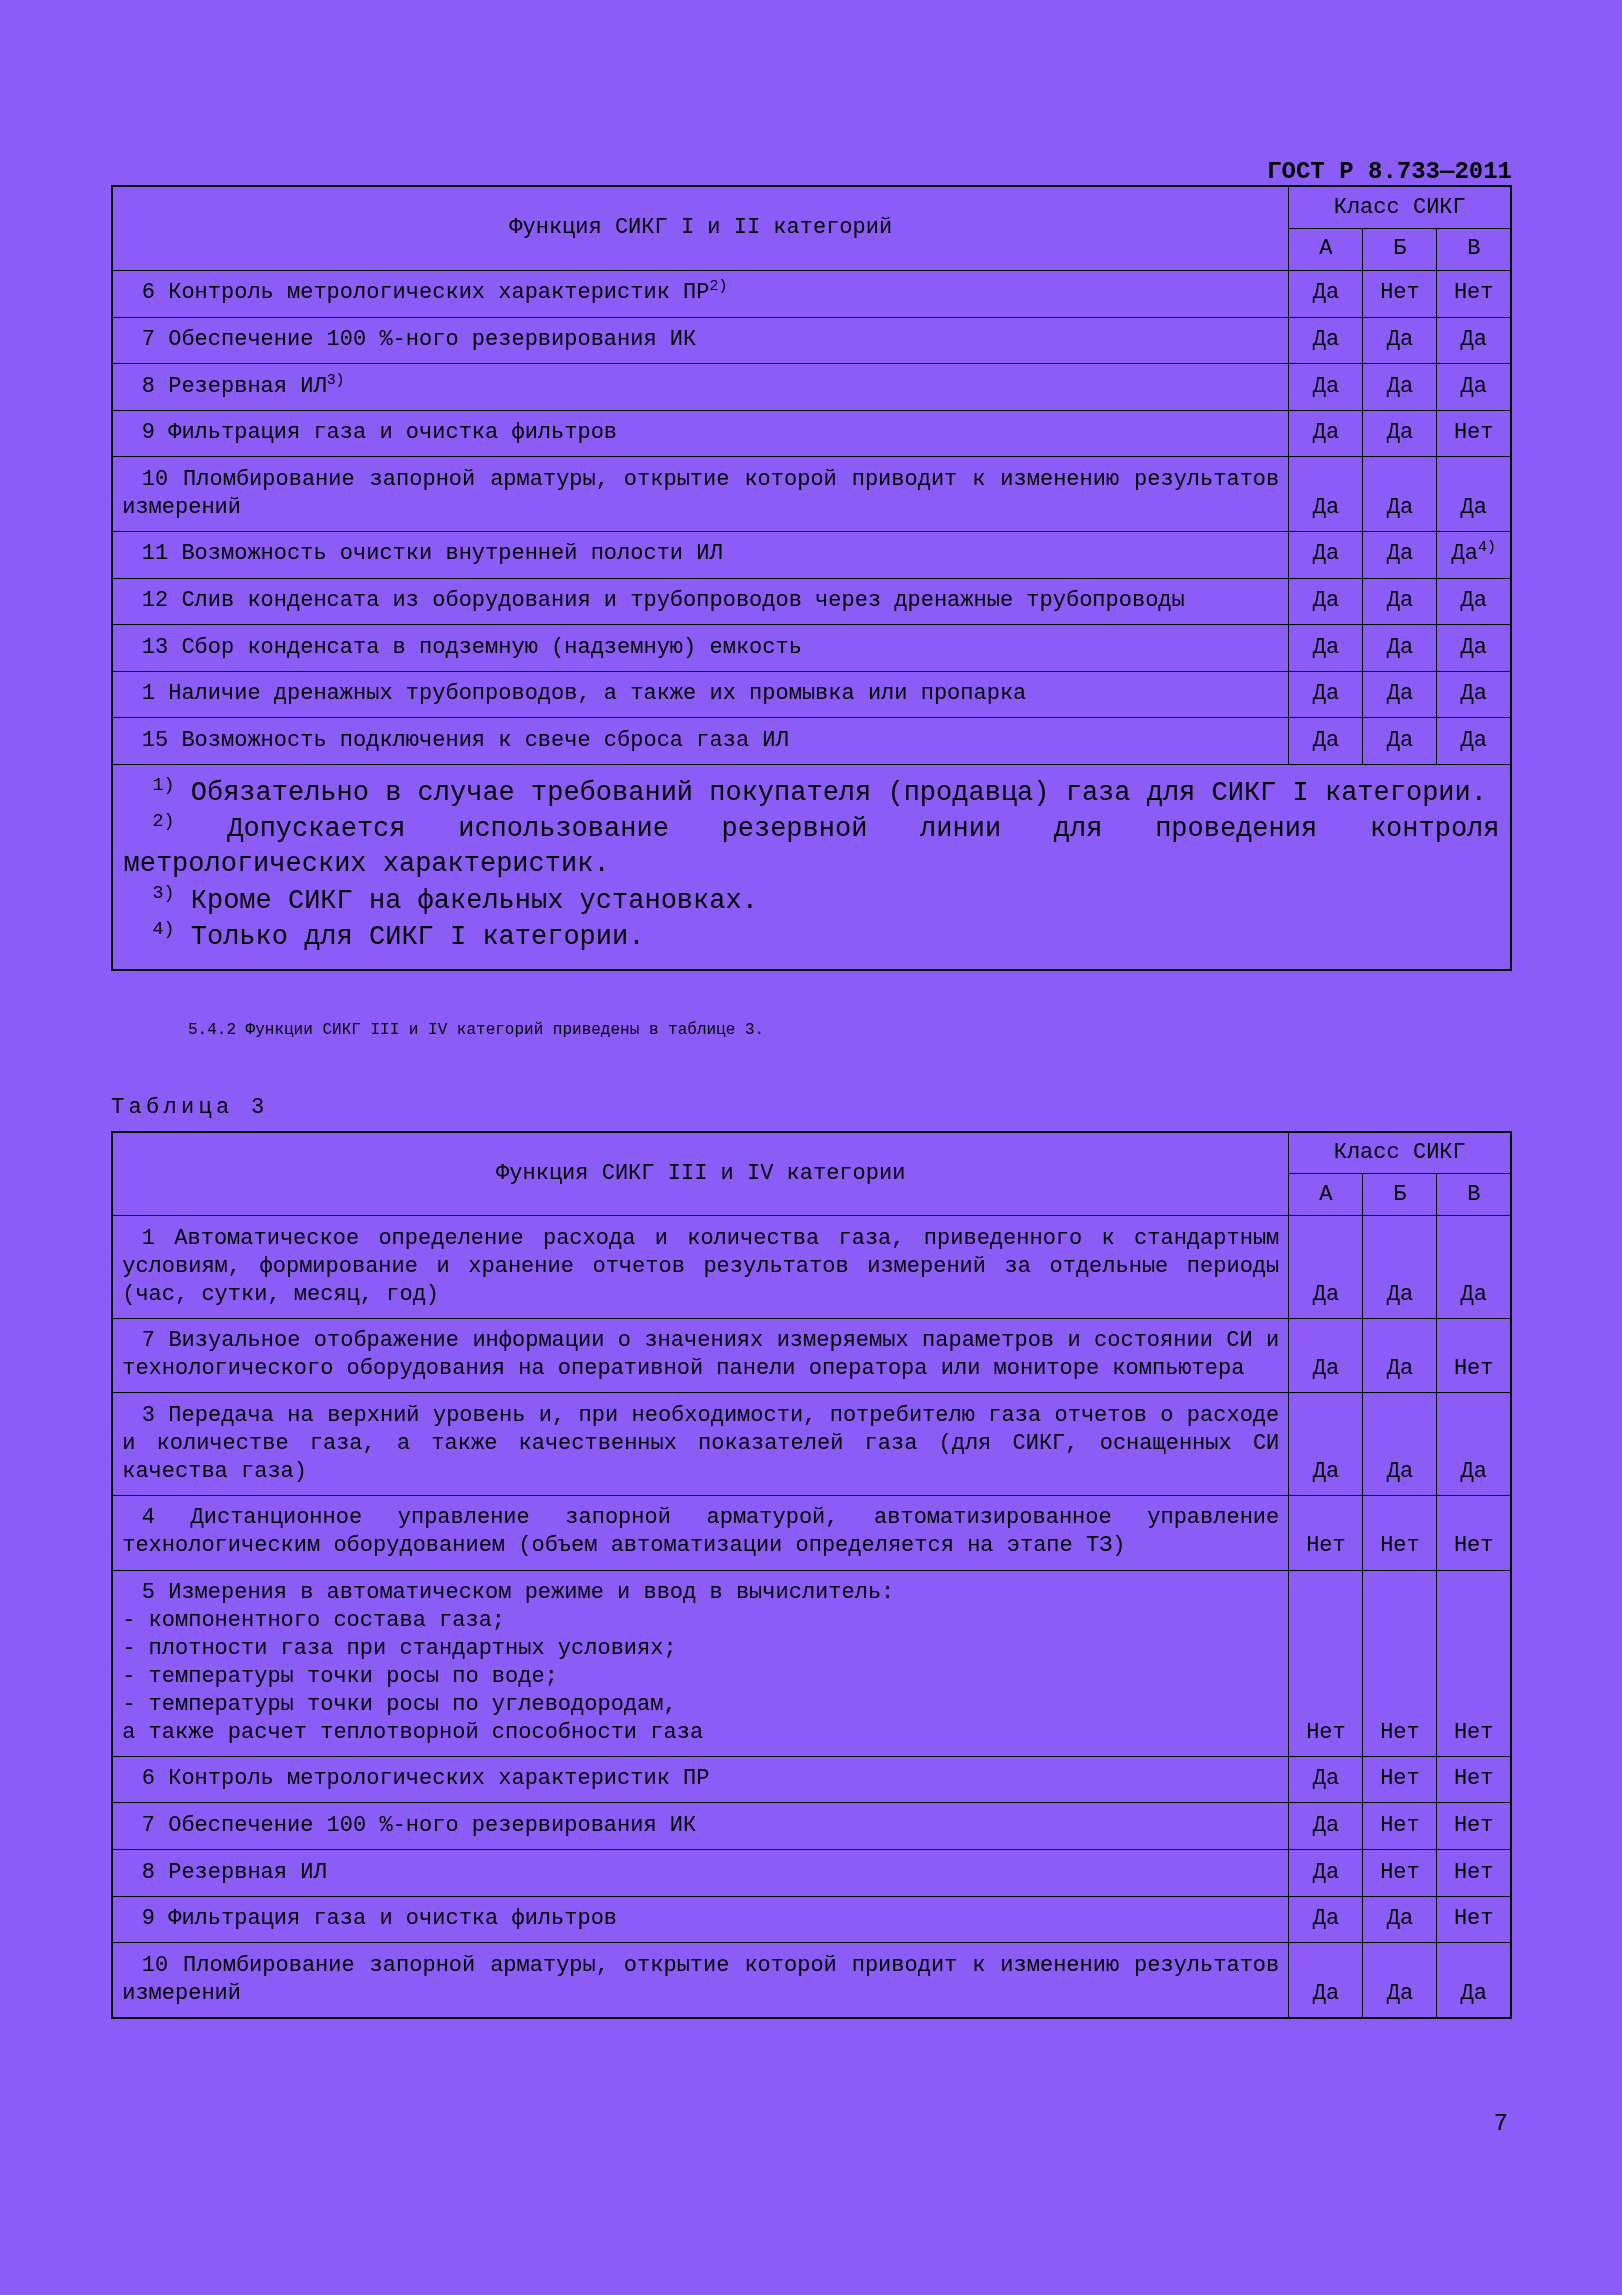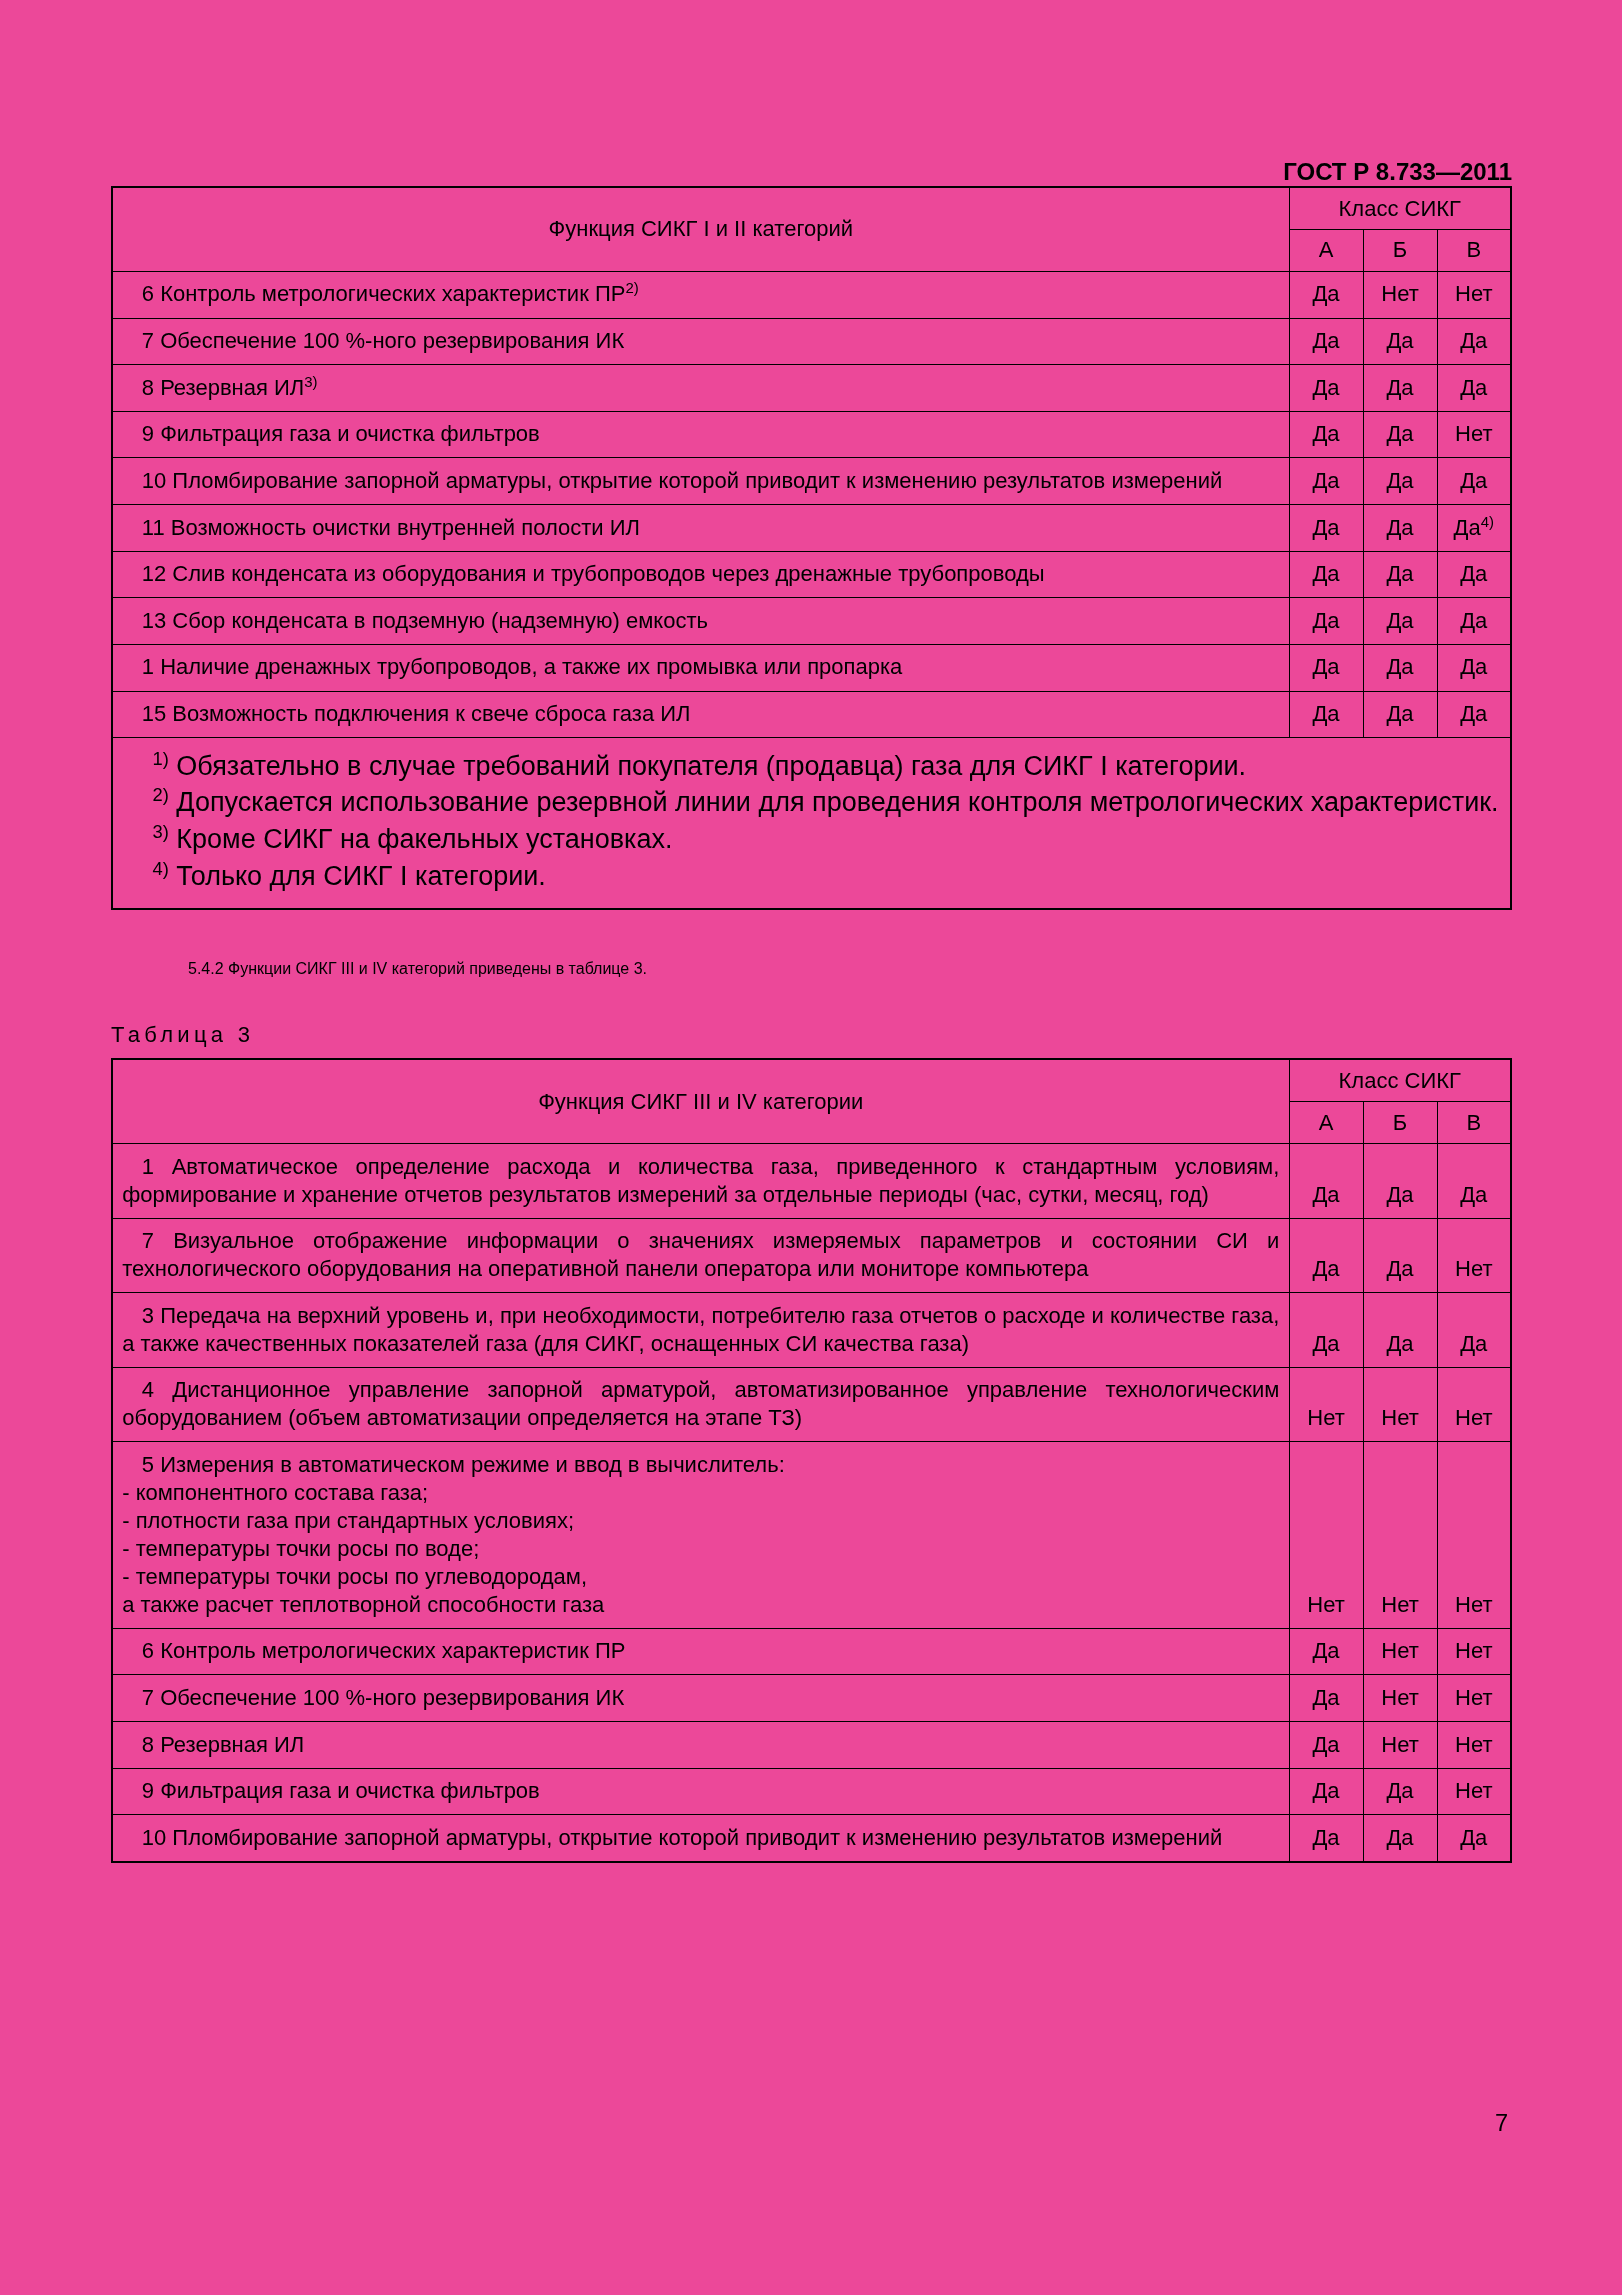--- a/index.html
+++ b/index.html
@@ -3,21 +3,21 @@
 <meta charset="utf-8">
 <title>ГОСТ Р 8.733—2011 — страница 7</title>
 <style>
   * { box-sizing: border-box; }
   html, body { margin: 0; padding: 0; }
   body {
     width: 1623px; height: 2295px;
     background: #ffffff; color: #000;
     font-family: "Liberation Sans", sans-serif;
   }
-  .page { position: relative; width: 1623px; height: 2295px; overflow: hidden; background: #ec4899; }
+  .page { position: relative; width: 1623px; height: 2295px; overflow: hidden; background: #8b5cf6; font-family: Liberation Mono, monospace; }
   .content { position: absolute; left: 111px; right: 111px; top: 0; }
 
   .doc-code {
     margin-top: 158px;
     text-align: right;
     font-weight: bold;
     font-size: 24px;
   }
   .continuation {
     margin-top: 63px;
@@ -66,21 +66,21 @@
     padding: 1.3px 0;
   }
   sup { font-size: 68%; line-height: 0; }
 
   .para {
     margin: 50px 0 7px 0;
     text-indent: 77px;
     font-size: 16px;
   }
   .tbl-caption {
-    margin-top: 44px;
+    margin-top: 56px;
     margin-bottom: 10.5px;
     font-size: 22px;
     letter-spacing: 4.3px;
   }
   .page-num {
     position: absolute;
     right: 115px;
     bottom: 158px;
     font-size: 23.6px;
   }

